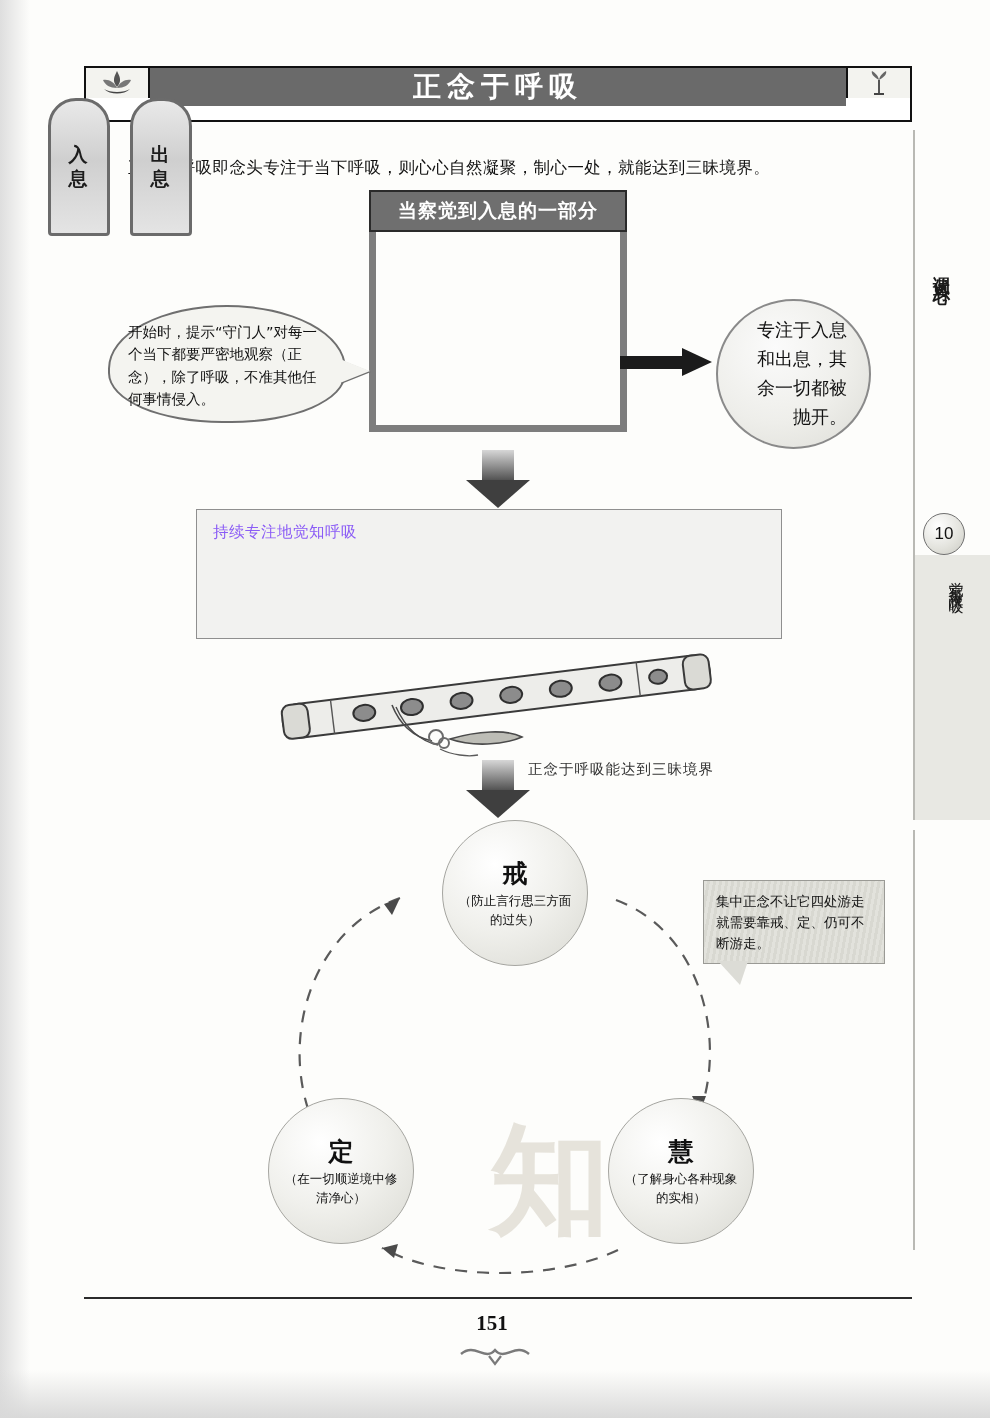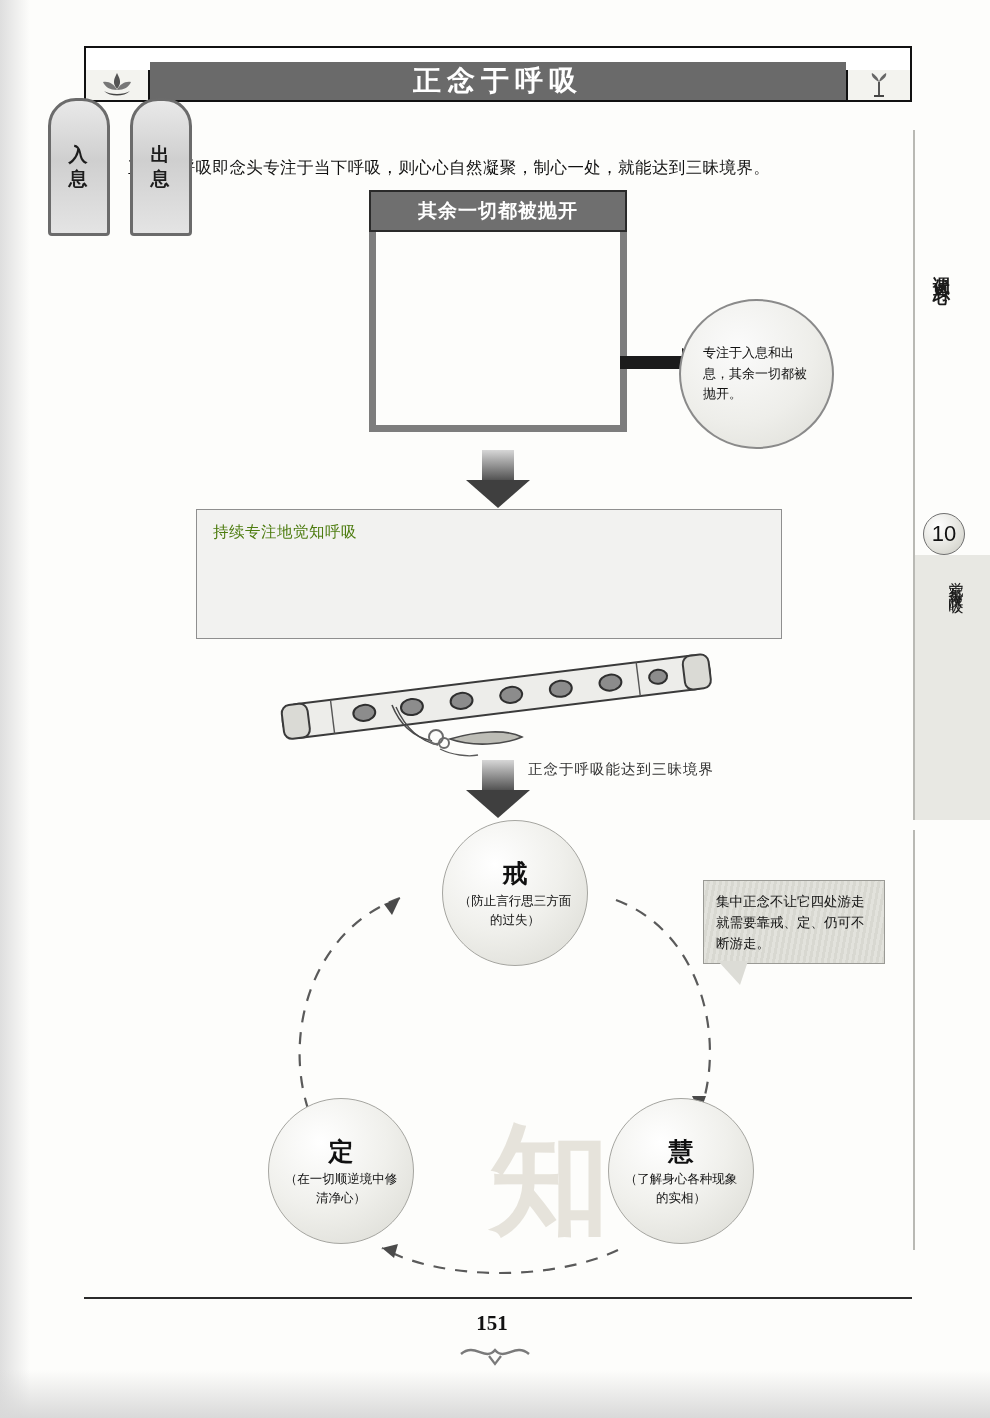--- a/index.html
+++ b/index.html
@@ -17,27 +17,27 @@
   .page {
     position: absolute;
     left: 0; top: 0;
     width: 990px; height: 1418px;
     background: #fdfdfb;
   }
 
   
   .header {
     position: absolute;
-    left: 84px; top: 46px;
+    left: 84px; top: 66px;
     width: 828px; height: 56px;
     border: 2px solid #111;
     background: #fff;
     box-sizing: border-box;
     display: flex;
-    align-items: flex-end;
+    align-items: flex-start;
   }
   .header-emblem {
     width: 62px;
     border-right: 2px solid #111;
     background: #f3f3ef;
     display: flex;
     align-items: center;
     justify-content: center;
     font-size: 26px;
     color: #3b3b3b;
@@ -164,31 +164,31 @@
     position: absolute;
     right: -26px; top: 52px;
     width: 0; height: 0;
     border-top: 12px solid transparent;
     border-bottom: 12px solid transparent;
     border-left: 30px solid #f4f4f0;
     filter: drop-shadow(1px 1px 0 #6f6f6f);
   }
   .bubble-right {
     position: absolute;
-    left: 679px; top: 299px;
+    left: 716px; top: 299px;
     width: 155px; height: 150px;
     background: radial-gradient(circle at 38% 32%, #fbfbfb 0%, #eeeeea 55%, #dcdcd6 100%);
     border: 2px solid #8a8a8a;
     border-radius: 50%;
     box-sizing: border-box;
     display: flex;
     align-items: center;
     justify-content: center;
-    text-align: left;
-    font-size: 13px;
+    text-align: right;
+    font-size: 18px;
     line-height: 1.6;
     color: #111;
     padding: 0 22px;
     font-family: "DejaVu Sans", sans-serif;
   }
 
   
   .bigarrow {
     position: absolute;
     width: 64px;
@@ -216,21 +216,21 @@
     left: 196px; top: 509px;
     width: 586px; height: 130px;
     border: 1.5px solid #8f8f8f;
     background: #f2f2f0;
     box-sizing: border-box;
     padding: 12px 16px;
     font-family: "DejaVu Sans", sans-serif;
   }
   .panel-title {
     font-size: 15.5px;
-    color: #4d7c0f;
+    color: #8b5cf6;
     margin-bottom: 2px;
     letter-spacing: 0.5px;
   }
   .panel-body {
     font-size: 14px;
     line-height: 1.75;
     color: #111;
     text-indent: 28px;
   }
 
@@ -364,21 +364,21 @@
   .side-badge {
     position: absolute;
     left: 923px; top: 513px;
     width: 40px; height: 40px;
     border-radius: 50%;
     background: radial-gradient(circle at 35% 30%, #fff 0%, #e2e2dc 60%, #c9c9c2 100%);
     border: 1.5px solid #6f6f6f;
     display: flex;
     align-items: center;
     justify-content: center;
-    font-size: 22px;
+    font-size: 17px;
     color: #111;
     font-family: "Liberation Sans", sans-serif;
   }
   .side-sub {
     position: absolute;
     left: 921px; top: 570px;
     width: 46px;
     font-size: 15px;
     color: #1a1a1a;
     writing-mode: vertical-rl;
@@ -477,37 +477,38 @@
         <path d="M15 12 C9 9 7 5 8 3 C11 5 14 7 15 12 Z" fill="#666"></path>
         <path d="M15 12 C21 9 23 5 22 3 C19 5 16 7 15 12 Z" fill="#666"></path>
         <path d="M10 26 L20 26" stroke="#444" stroke-width="2"></path>
       </svg>
     </div>
   </div>
 
   <div class="intro">正念于呼吸即念头专注于当下呼吸，则心心自然凝聚，制心一处，就能达到三昧境界。</div>
 
   <div class="topbox">
-    <div class="topbox-title">其余一切都被抛开</div>
+    <div class="topbox-title">当察觉到入息的一部分</div>
     <div class="topbox-frame"></div>
   </div>
   <div class="capsule" id="cap-in">
     <span>入</span>
     <span>息</span>
   </div>
   <div class="capsule" id="cap-out">
     <span>出</span>
     <span>息</span>
   </div>
 
   <div class="arrow-right">
     <div class="shaft"></div>
     <div class="head"></div>
   </div>
 
+  <div class="bubble-left">开始时，提示“守门人”对每一个当下都要严密地观察（正念），除了呼吸，不准其他任何事情侵入。</div>
   <div class="bubble-right">专注于入息和出息，其余一切都被抛开。</div>
 
   <div class="bigarrow" id="arrow1">
     <div class="stem"></div>
     <div class="tip"></div>
   </div>
 
   <div class="panel">
     <div class="panel-title">持续专注地觉知呼吸</div>
   </div>

